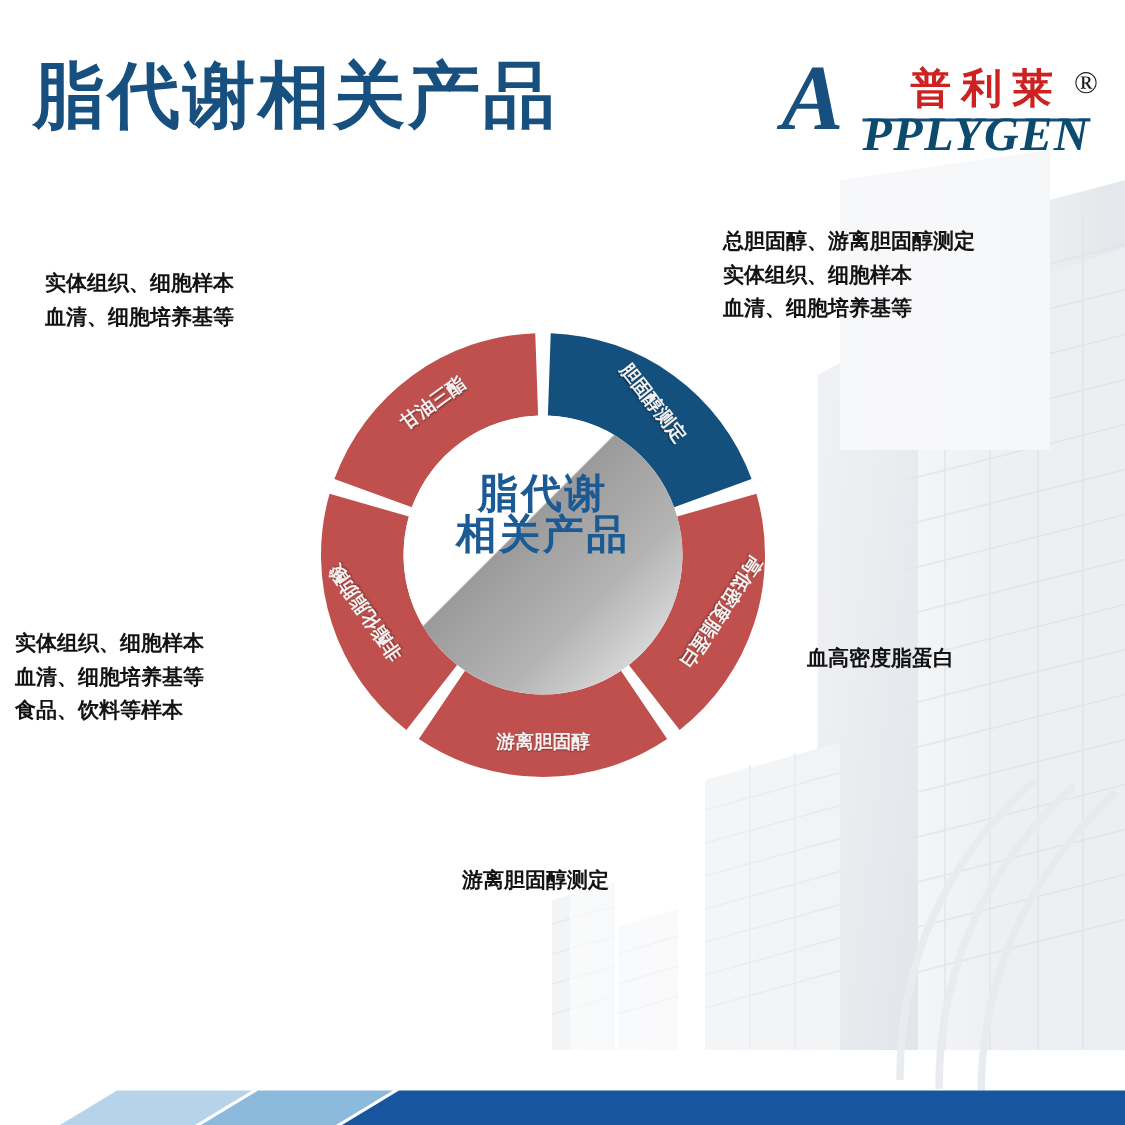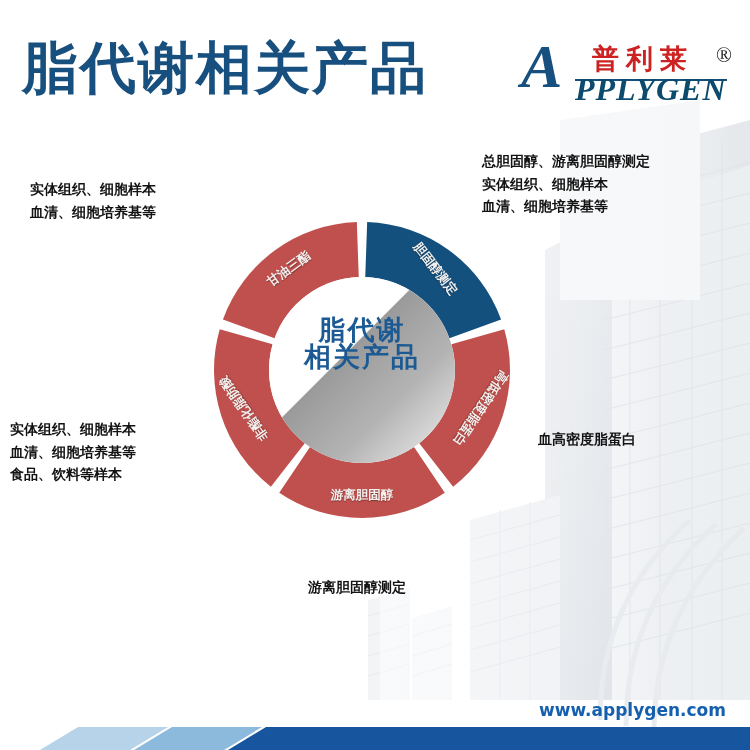--- a/index.html
+++ b/index.html
@@ -11,33 +11,33 @@
     overflow:hidden;
   }
 
   
   #bg-city { position:absolute; inset:0; z-index:0; pointer-events:none; }
 
   
   #header { position:absolute; top:0; left:0; width:750px; height:135px; z-index:5; }
   #page-title {
     position:absolute; left:22px; top:40px;
-    font-size:56px; font-weight:bold; color:#17507F;
+    font-size:48px; font-weight:bold; color:#17507F;
     letter-spacing:2px; line-height:1;
     font-family:"DejaVu Sans","Liberation Sans",sans-serif;
     white-space:nowrap;
   }
   #logo { position:absolute; right:16px; top:35px; width:215px; height:75px; }
   #logo-a {
     position:absolute; left:2px; top:2px;
     font-size:62px; font-weight:bold; font-style:italic; color:#17507F;
     line-height:.95; font-family:"Liberation Serif",serif;
   }
   #logo-cn {
-    position:absolute; left:73px; top:6px;
+    position:absolute; left:88px; top:6px;
     font-size:27px; font-weight:bold; color:#CC2222; letter-spacing:7px;
     font-family:"DejaVu Sans","Liberation Sans",sans-serif;
   }
   #logo-reg {
     position:absolute; right:2px; top:8px;
     font-size:21px; color:#1a1a1a; font-family:"Liberation Serif",serif;
   }
   #logo-rule { position:absolute; left:56px; top:44px; width:152px; height:2px; background:#17507F; }
   #logo-en {
     position:absolute; left:56px; top:36px;
@@ -241,14 +241,13 @@
 <div class="ann" id="ann-bc">
   <div>游离胆固醇测定</div>
 </div>
 
 <div id="footer">
   <svg viewBox="0 0 750 60" width="750" height="60" preserveAspectRatio="none">
     <polygon points="40,60 78,37 168,37 130,60" fill="#b7d3ea"></polygon>
     <polygon points="134,60 172,37 262,37 224,60" fill="#8cbadd"></polygon>
     <polygon points="228,60 266,37 750,37 750,60" fill="#17569F"></polygon>
   </svg>
-  <div id="footer-url">www.applygen.com</div>
 </div>
 
 </body></html>

